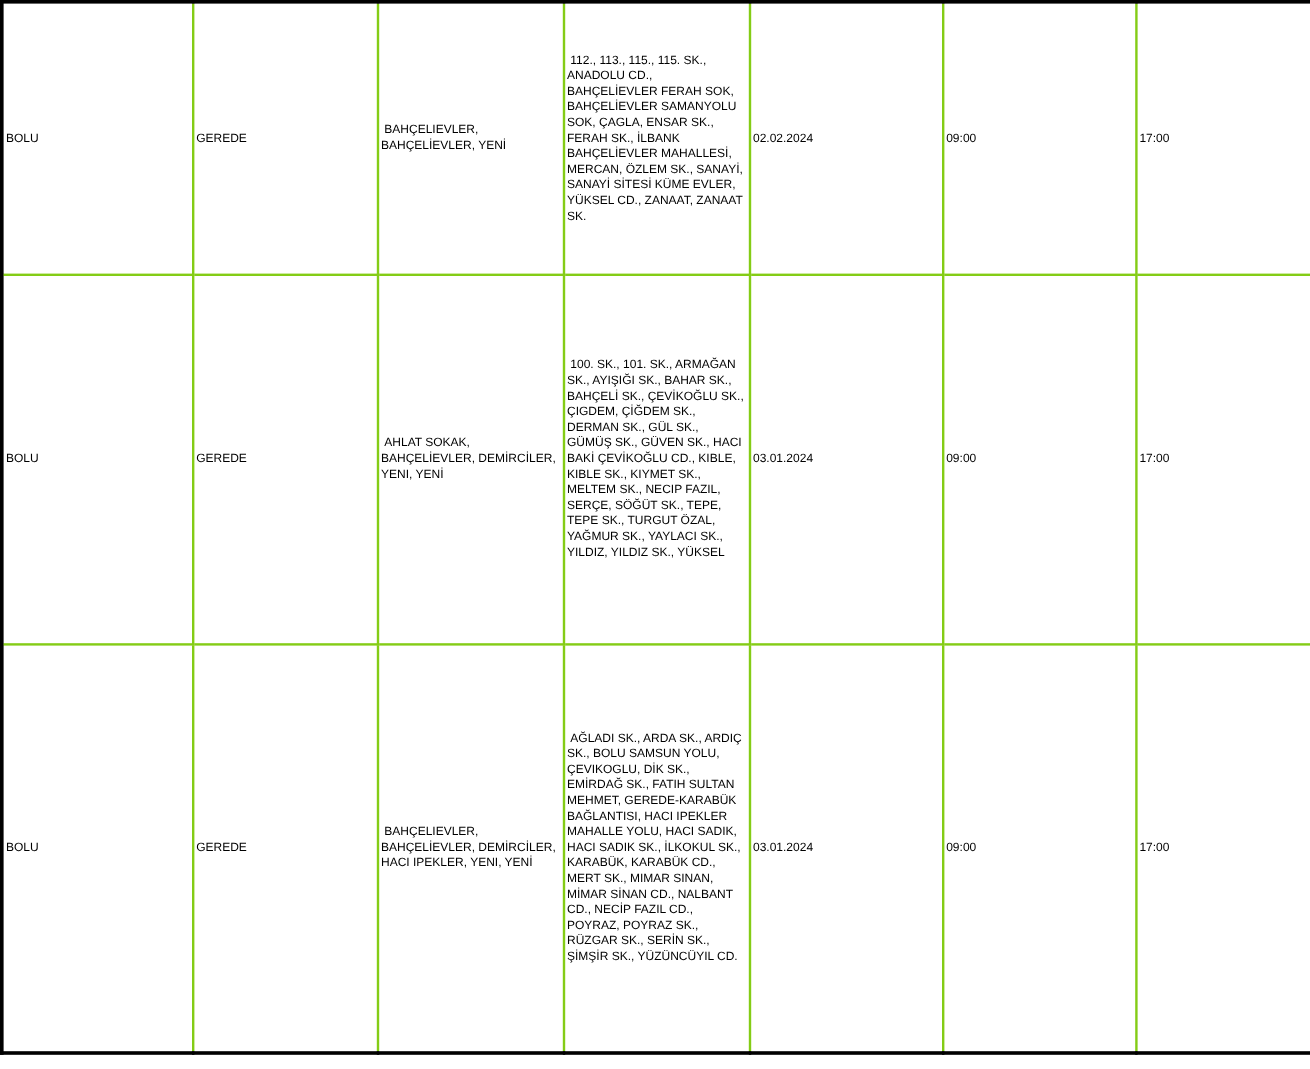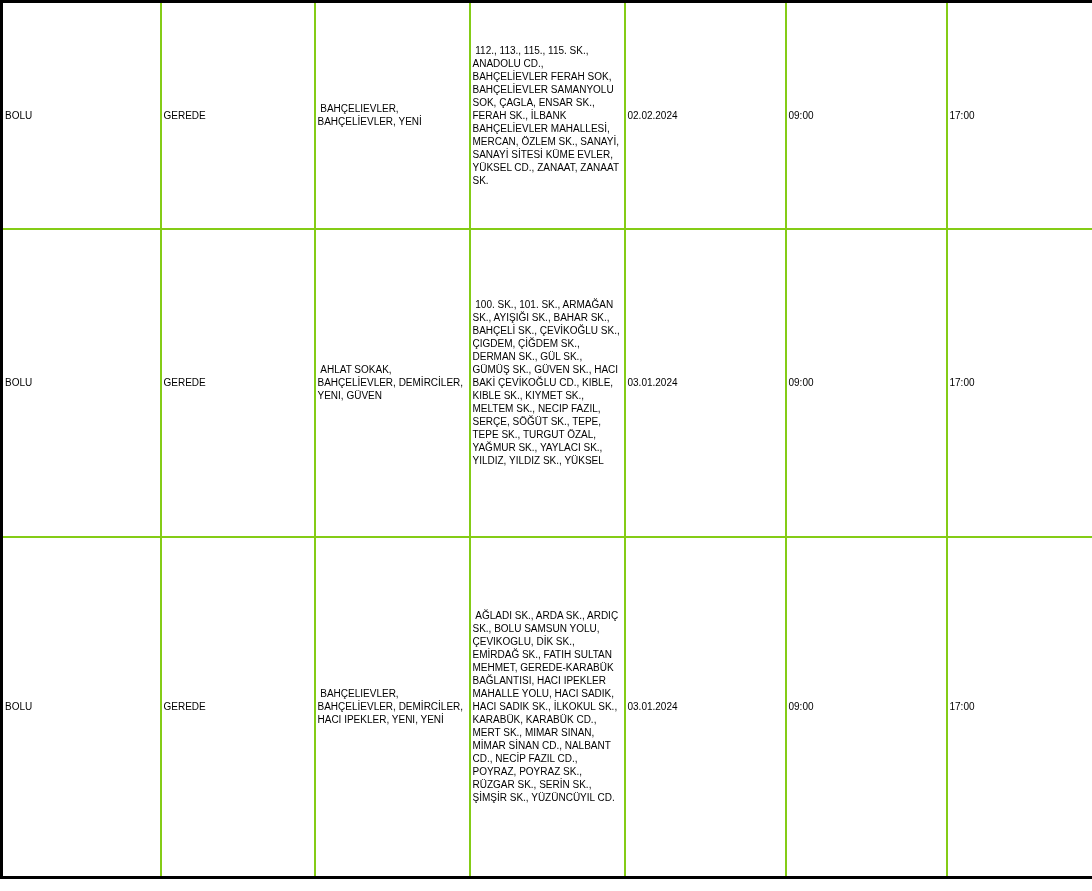--- a/index.html
+++ b/index.html
@@ -68,21 +68,21 @@
       <td class="cell-district">GEREDE</td>
       <td class="cell-neighborhoods"> BAHÇELIEVLER, BAHÇELİEVLER, YENİ</td>
       <td class="cell-streets"> 112., 113., 115., 115. SK., ANADOLU CD., BAHÇELİEVLER FERAH SOK, BAHÇELİEVLER SAMANYOLU SOK, ÇAGLA, ENSAR SK., FERAH SK., İLBANK BAHÇELİEVLER MAHALLESİ, MERCAN, ÖZLEM SK., SANAYİ, SANAYİ SİTESİ KÜME EVLER, YÜKSEL CD., ZANAAT, ZANAAT SK.</td>
       <td class="cell-date">02.02.2024</td>
       <td class="cell-start">09:00</td>
       <td class="cell-end">17:00</td>
     </tr>
     <tr class="row-2">
       <td class="cell-province">BOLU</td>
       <td class="cell-district">GEREDE</td>
-      <td class="cell-neighborhoods"> AHLAT SOKAK, BAHÇELİEVLER, DEMİRCİLER, YENI, GÜVEN</td>
+      <td class="cell-neighborhoods"> AHLAT SOKAK, BAHÇELİEVLER, DEMİRCİLER, YENI, YENİ</td>
       <td class="cell-streets"> 100. SK., 101. SK., ARMAĞAN SK., AYIŞIĞI SK., BAHAR SK., BAHÇELİ SK., ÇEVİKOĞLU SK., ÇIGDEM, ÇİĞDEM SK., DERMAN SK., GÜL SK., GÜMÜŞ SK., GÜVEN SK., HACI BAKİ ÇEVİKOĞLU CD., KIBLE, KIBLE SK., KIYMET SK., MELTEM SK., NECIP FAZIL, SERÇE, SÖĞÜT SK., TEPE, TEPE SK., TURGUT ÖZAL, YAĞMUR SK., YAYLACI SK., YILDIZ, YILDIZ SK., YÜKSEL</td>
       <td class="cell-date">03.01.2024</td>
       <td class="cell-start">09:00</td>
       <td class="cell-end">17:00</td>
     </tr>
     <tr class="row-3">
       <td class="cell-province">BOLU</td>
       <td class="cell-district">GEREDE</td>
       <td class="cell-neighborhoods"> BAHÇELIEVLER, BAHÇELİEVLER, DEMİRCİLER, HACI IPEKLER, YENI, YENİ</td>
       <td class="cell-streets"> AĞLADI SK., ARDA SK., ARDIÇ SK., BOLU SAMSUN YOLU, ÇEVIKOGLU, DİK SK., EMİRDAĞ SK., FATIH SULTAN MEHMET, GEREDE-KARABÜK BAĞLANTISI, HACI IPEKLER MAHALLE YOLU, HACI SADIK, HACI SADIK SK., İLKOKUL SK., KARABÜK, KARABÜK CD., MERT SK., MIMAR SINAN, MİMAR SİNAN CD., NALBANT CD., NECİP FAZIL CD., POYRAZ, POYRAZ SK., RÜZGAR SK., SERİN SK., ŞİMŞİR SK., YÜZÜNCÜYIL CD.</td>

